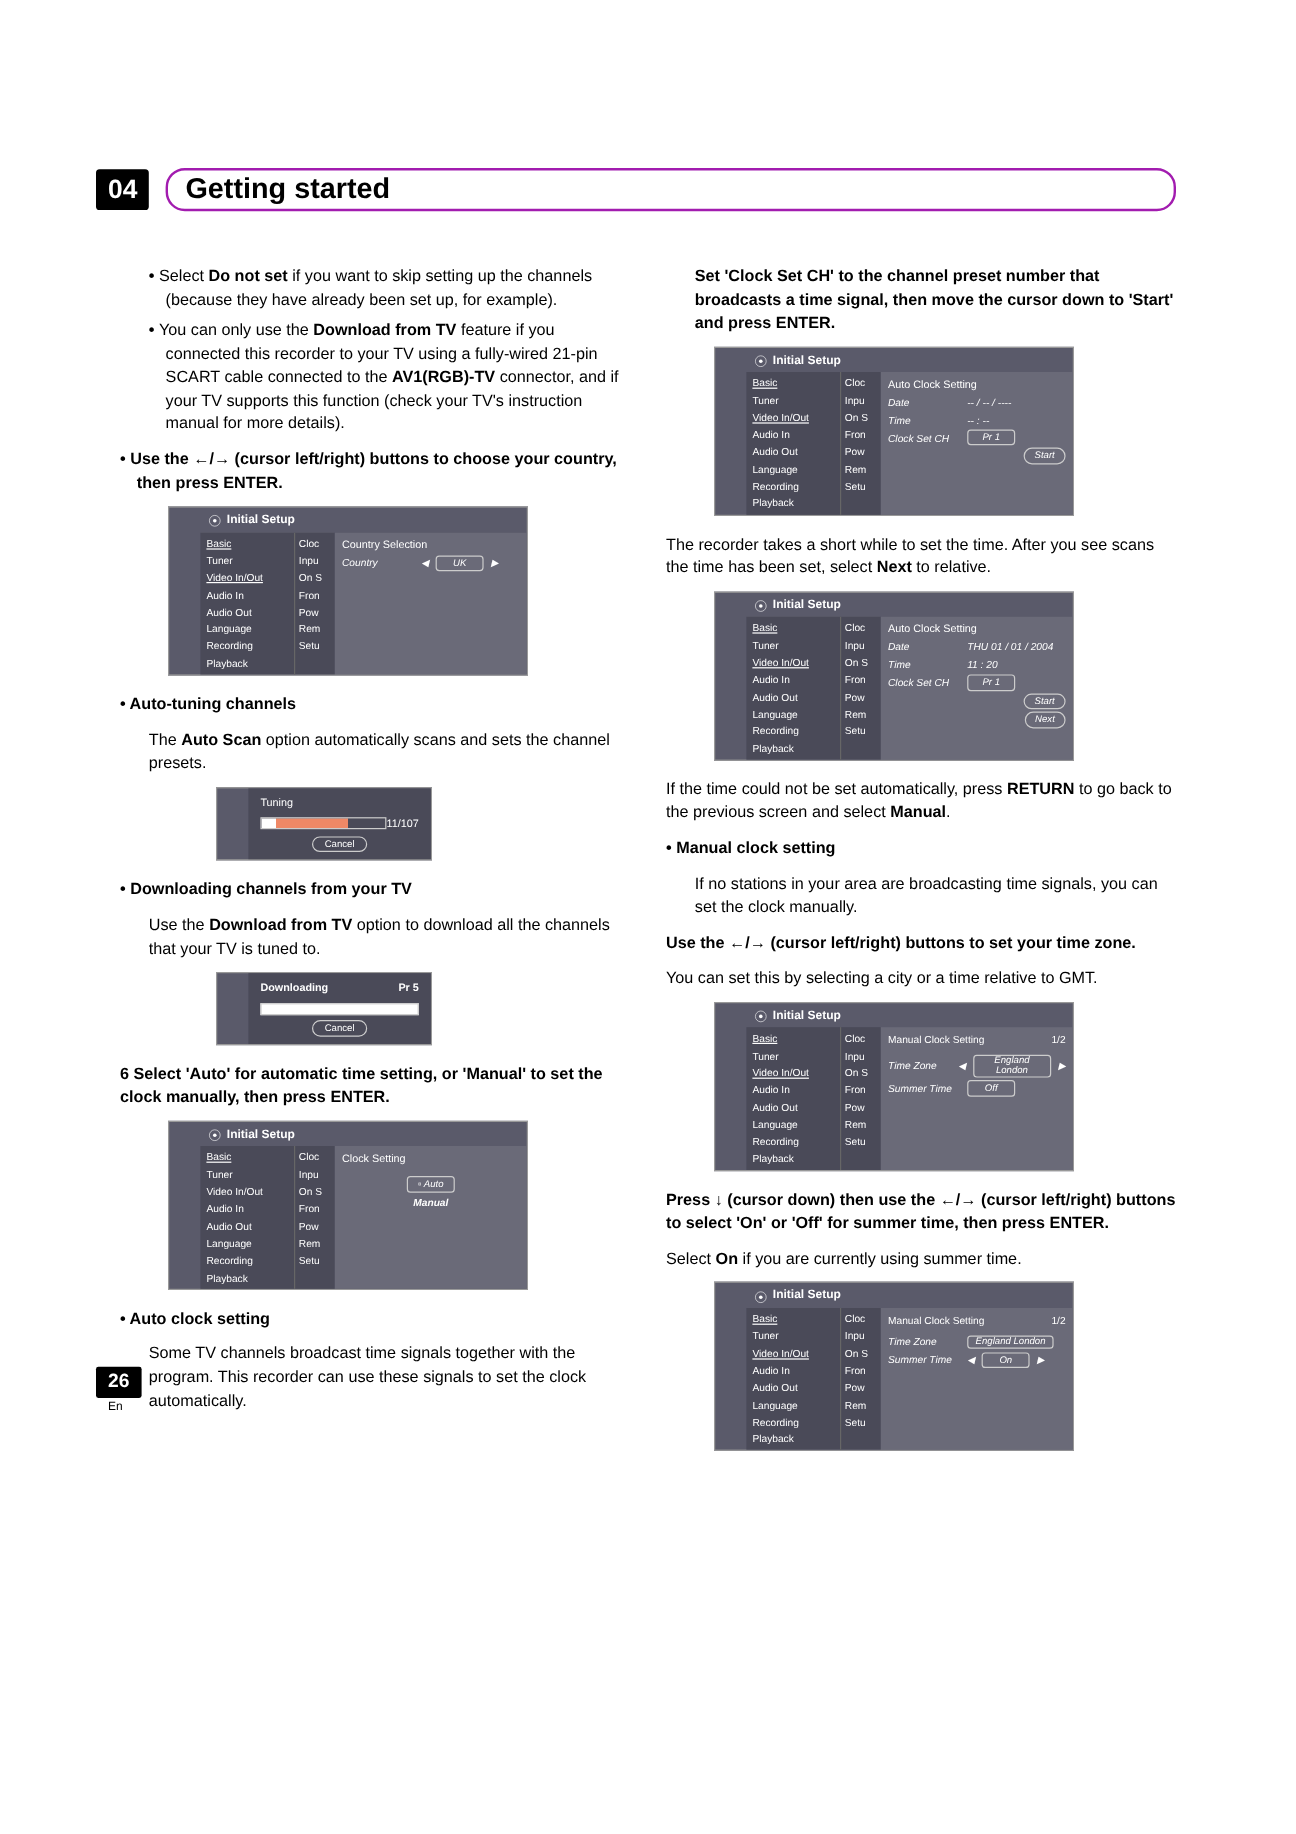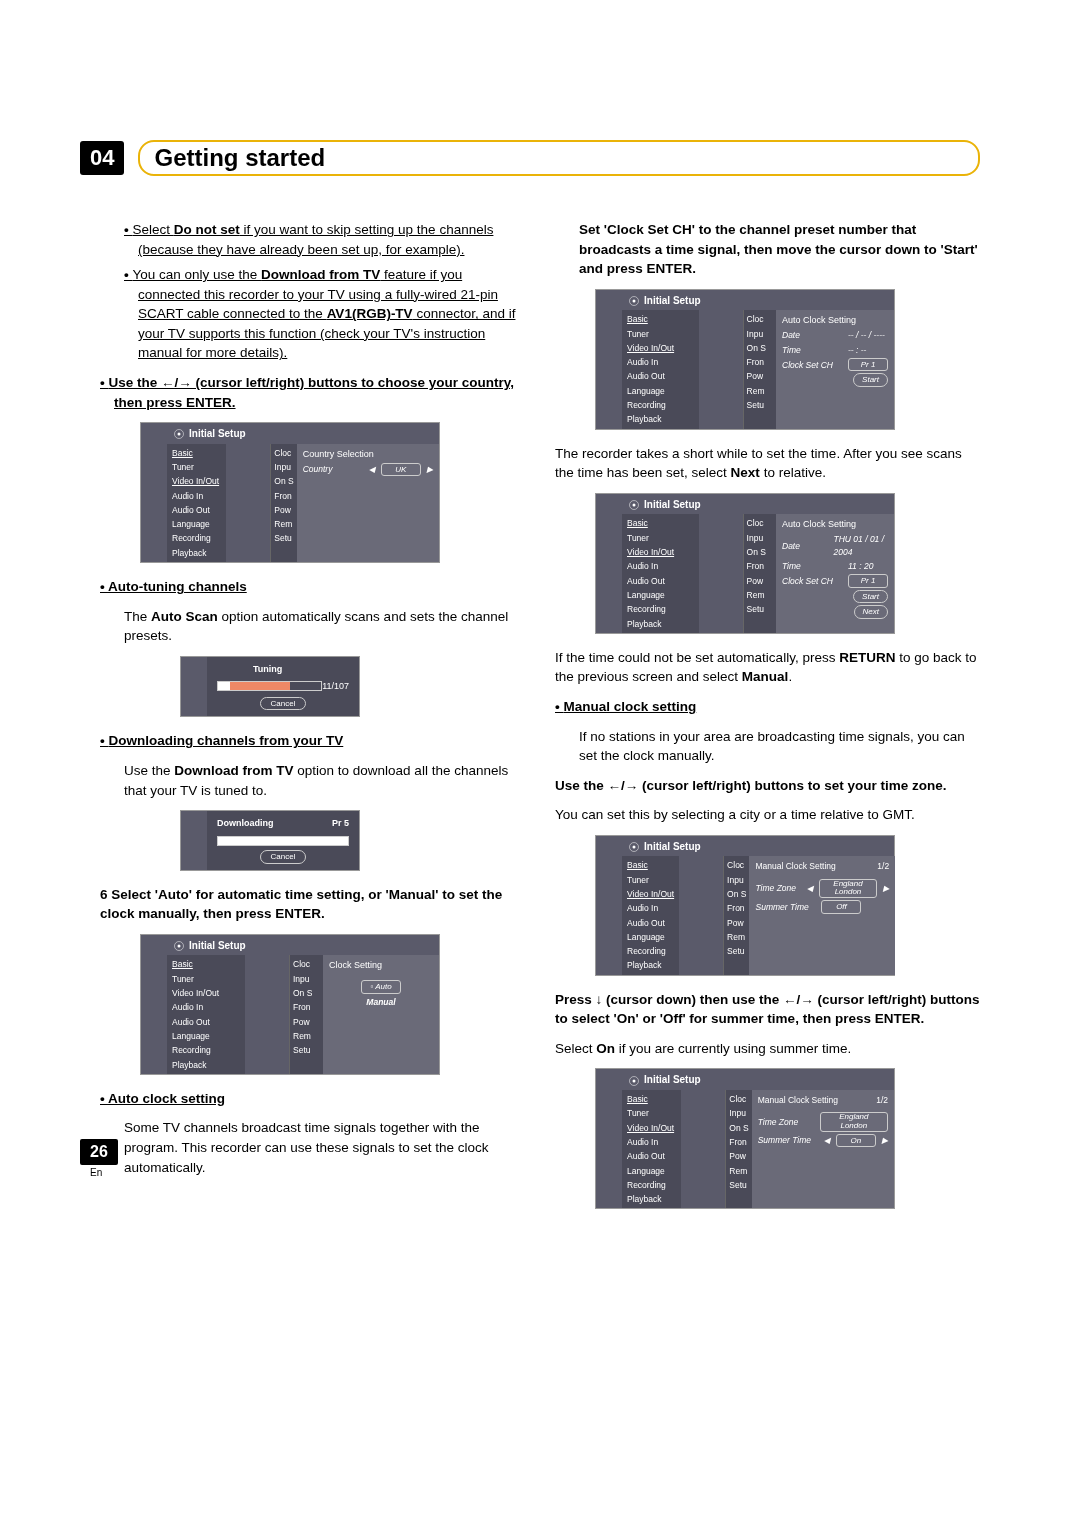--- a/index.html
+++ b/index.html
@@ -1,49 +1,49 @@
 <!DOCTYPE html>
 <html><head>
 <meta charset="utf-8">
 <style>
   * { box-sizing: border-box; margin: 0; padding: 0; }
   body { background: #fff; font-family: Arial, Helvetica, sans-serif; color: #000; }
   .page { width: 1080px; height: 1244px; position: relative; padding: 140px 100px 60px 100px; }
   .header { position: absolute; top: 140px; left: 80px; right: 100px; display: flex; align-items: center; gap: 14px; }
   .chapnum { background: #000; color: #fff; font-weight: bold; font-size: 22px; padding: 4px 10px; border-radius: 3px; }
-  .chaptitle-wrap { flex: 1; border: 2px solid #eab308; border-radius: 16px; padding: 2px 14px; }
+  .chaptitle-wrap { flex: 1; border: 2px solid #a21caf; border-radius: 16px; padding: 2px 14px; }
   .chaptitle { font-weight: bold; font-size: 24px; }
   .cols { display: flex; gap: 30px; margin-top: 80px; }
   .col { flex: 1; font-size: 13.5px; line-height: 1.45; }
   .col p, .col ul { margin-bottom: 10px; }
-  .col ul { list-style: none; text-decoration: underline; }
+  .col ul { list-style: none; }
   .col li.bullet::before { content: "• "; font-weight: bold; }
   .col li.bullet { padding-left: 14px; text-indent: -14px; margin-bottom: 6px; }
   .bold { font-weight: bold; }
   .sub { padding-left: 24px; }
 
   
   .osd { border: 1px solid #999; width: 300px; margin: 8px 0 14px 40px; font-size: 9px; color: #fff; background: #5a5a6a; padding-left: 26px; }
   .osd-title { display: flex; align-items: center; gap: 4px; padding: 4px 6px 2px 6px; font-weight: bold; color: #fff; font-size: 10px; }
   .osd-title svg { width: 12px; height: 12px; }
   .osd-body { display: flex; }
   .osd-menu { width: 78px; background: #4a4a58; padding: 2px 0; }
   .osd-menu div { padding: 1px 5px; font-size: 8.5px; white-space: nowrap; overflow: hidden; }
   .osd-menu .hi { text-decoration: underline; }
-  .osd-sub { width: 34px; background: #4a4a58; padding: 2px 0; border-left: 1px solid #666; margin-left: 44px; }
+  .osd-sub { width: 34px; background: #4a4a58; padding: 2px 0; border-left: 1px solid #666; }
   .osd-sub div { padding: 1px 3px; font-size: 8.5px; overflow: hidden; white-space: nowrap; }
   .osd-content { flex: 1; background: #6a6a78; padding: 4px 6px; color: #fff; }
   .osd-content .row { display: flex; align-items: center; gap: 6px; margin: 2px 0; font-size: 8.5px; font-style: italic; }
   .osd-content .lbl { width: 60px; }
   .pill { border: 1px solid #ccc; border-radius: 3px; padding: 0 6px; font-size: 8px; min-width: 40px; text-align: center; display: inline-block; }
   .btn { border: 1px solid #ccc; border-radius: 7px; padding: 0 8px; font-size: 8px; text-align: center; display: inline-block; color:#fff; }
   .chev { font-size: 8px; }
   .toprow { display:flex; justify-content:space-between; font-size:8.5px; }
   .bar-box { background:#4a4a58; padding: 6px 10px; }
-  .bar-title { font-size:9px; color:#fff; margin-bottom:4px; font-weight:bold;margin-left:36px;}
+  .bar-title { font-size:9px; color:#fff; margin-bottom:4px; font-weight:normal;}
   .prog { display:flex; align-items:center; }
   .prog-bar { flex:1; height:10px; border:1px solid #ccc; background:linear-gradient(90deg,#fff 0 12%, #e86 12% 70%, transparent 70% 100%); }
   .prog-bar.solid { background:#fff; }
   .cancel { border:1px solid #ccc; border-radius:8px; padding:0 10px; font-size:8px; margin:4px auto 0; display:block; width:fit-content; color:#fff;}
   .download-row { display:flex; justify-content:space-between; font-size:9px; color:#fff; font-weight:bold; margin-bottom:6px;}
   .narrow { width: 180px; margin: 8px 0 14px 80px; }
 
   .footer { position: absolute; bottom: 66px; left: 80px; }
   .pagenum { background:#000; color:#fff; font-weight:bold; font-size:16px; padding:4px 10px; border-radius:2px; display:inline-block;}
   .lang { font-size:10px; margin-top:2px; padding-left:10px;}

